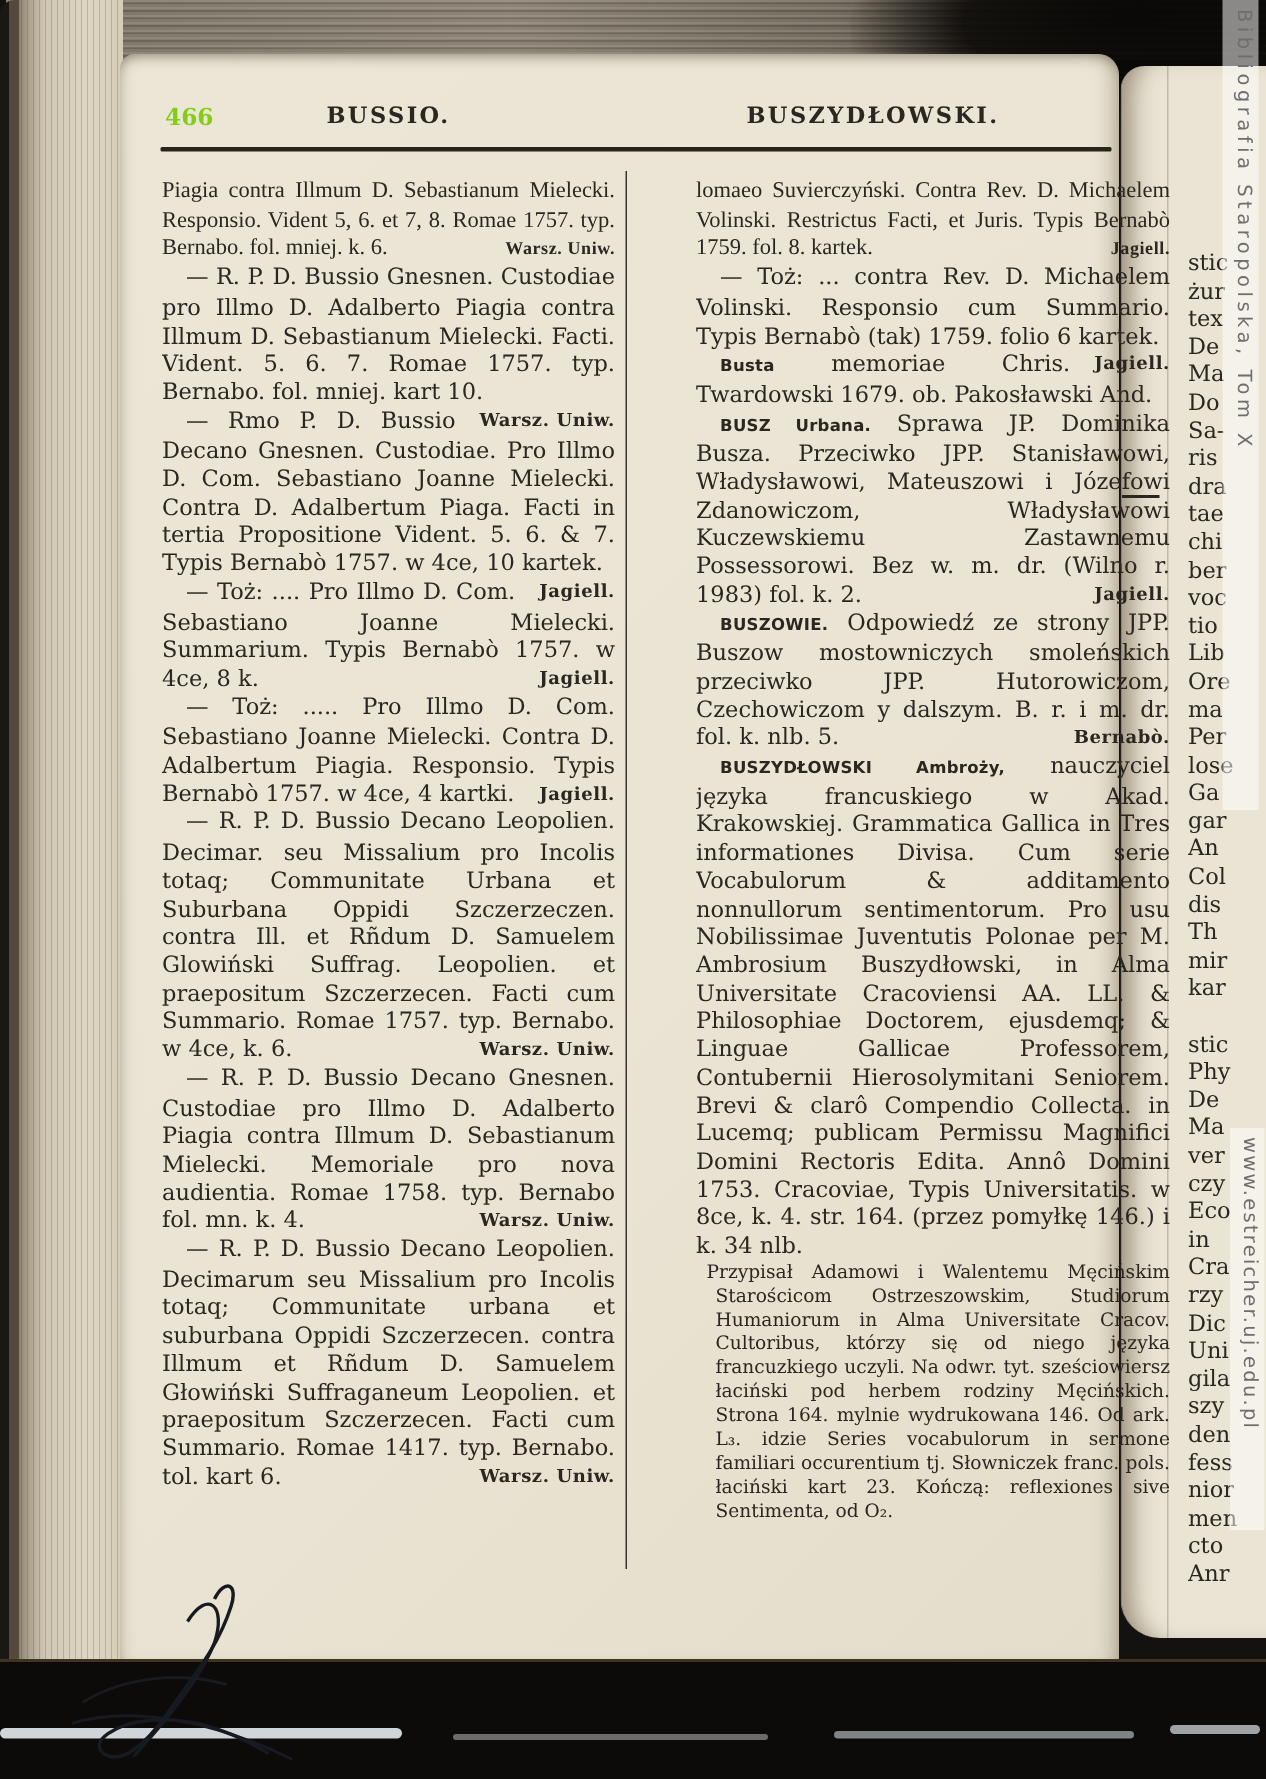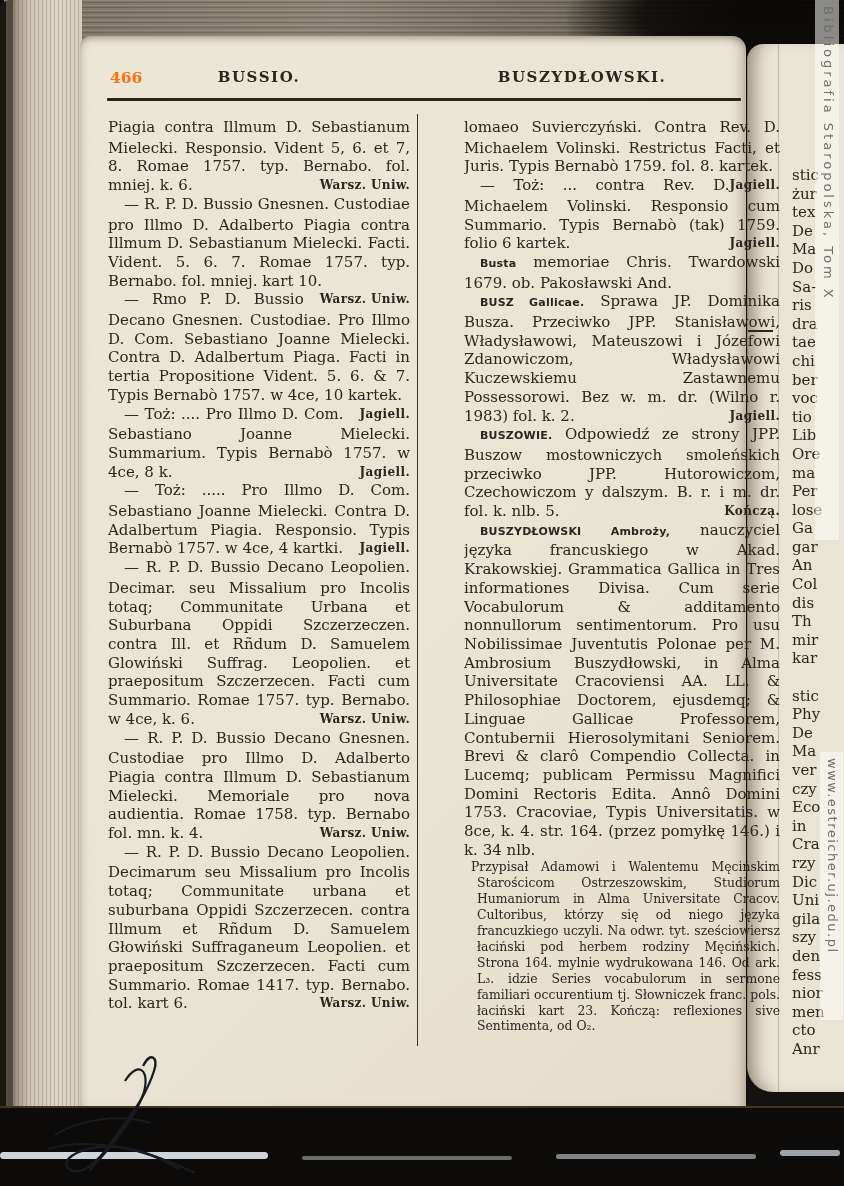--- a/index.html
+++ b/index.html
@@ -26,33 +26,33 @@
   .streak.s3{left:556px;top:1154px;width:200px;height:5px;background:#cfd3d6;opacity:.6;}
   .streak.s4{left:780px;top:1150px;width:60px;height:6px;background:#dfe4e9;opacity:.7;}
 
   
   .page{position:absolute;left:80px;top:36px;width:666px;height:1072px;
     background:linear-gradient(135deg,#ece6d7 0%,#eae4d4 55%,#e4ddcb 100%);
     border-radius:10px 14px 0 0;
     box-shadow:inset 0 7px 9px -6px rgba(80,70,50,.55),
                inset -10px 0 14px -8px rgba(90,75,50,.45),
                inset 8px 0 10px -8px rgba(90,75,50,.35);}
-  .pagenum{position:absolute;top:68px;left:110px;font:700 15.5px "DejaVu Serif",serif;color:#f97316;}
+  .pagenum{position:absolute;top:68px;left:110px;font:700 15.5px "DejaVu Serif",serif;color:#84cc16;}
   .running{position:absolute;top:68px;font:700 15px "DejaVu Serif",serif;letter-spacing:1.6px;color:#2b2620;text-align:center;}
   .run-l{left:108px;width:302px;}
   .run-r{left:424px;width:316px;}
   .head-rule{position:absolute;top:98px;left:107px;width:634px;height:3px;background:#28231b;border-radius:1px;}
   .col-divider{position:absolute;left:417px;top:114px;width:1px;height:932px;background:#3a352c;}
 
   .col{position:absolute;top:118px;height:932px;overflow:hidden;text-align:justify;color:#2b2620;
        font:15px/18.7px "DejaVu Serif",serif;}
   .col-left{left:108px;width:302px;}
   .col-right{left:424px;width:316px;margin-left:40px;}
   .col p{margin:0;text-indent:16px;}
-  .col p.cont{text-indent:0;}
+  .col p.cont{text-indent:0;font-family:Liberation Serif, serif;}
   .lead{font-family:"DejaVu Sans",sans-serif;font-weight:700;font-size:11px;letter-spacing:.2px;}
   .attr{float:right;font-weight:700;font-size:12px;letter-spacing:.4px;line-height:18.7px;}
   .note{font-size:12.4px;line-height:15.9px;padding-left:13px;text-indent:-6px !important;}
 
   
   .next-page{position:absolute;left:747px;top:44px;width:97px;height:1048px;background:#eae4d4;
     border-left:1px solid #8f8571;border-radius:16px 0 0 26px;
     box-shadow:inset 16px 0 16px -10px rgba(85,70,48,.55);}
   .next-page::after{content:"";position:absolute;left:30px;top:0;width:1px;height:100%;
     background:rgba(120,105,80,.35);}
@@ -96,22 +96,22 @@
     <p><span class="lead"></span><span>— Toż: ..... Pro Illmo D. Com. Sebastiano Joanne Mielecki. Contra D. Adalbertum Piagia. Responsio. Typis Bernabò 1757. w 4ce, 4 kartki.</span><span class="attr">Jagiell.</span></p>
     <p><span class="lead"></span><span>— R. P. D. Bussio Decano Leopolien. Decimar. seu Missalium pro Incolis totaq; Communitate Urbana et Suburbana Oppidi Szczerzeczen. contra Ill. et Rñdum D. Samuelem Glowiński Suffrag. Leopolien. et praepositum Szczerzecen. Facti cum Summario. Romae 1757. typ. Bernabo. w 4ce, k. 6.</span><span class="attr">Warsz. Uniw.</span></p>
     <p><span class="lead"></span><span>— R. P. D. Bussio Decano Gnesnen. Custodiae pro Illmo D. Adalberto Piagia contra Illmum D. Sebastianum Mielecki. Memoriale pro nova audientia. Romae 1758. typ. Bernabo fol. mn. k. 4.</span><span class="attr">Warsz. Uniw.</span></p>
     <p><span class="lead"></span><span>— R. P. D. Bussio Decano Leopolien. Decimarum seu Missalium pro Incolis totaq; Communitate urbana et suburbana Oppidi Szczerzecen. contra Illmum et Rñdum D. Samuelem Głowiński Suffraganeum Leopolien. et praepositum Szczerzecen. Facti cum Summario. Romae 1417. typ. Bernabo. tol. kart 6.</span><span class="attr">Warsz. Uniw.</span></p>
   </div>
 
   <div class="col col-right">
     <p class="cont"><span class="lead"></span><span>lomaeo Suvierczyński. Contra Rev. D. Michaelem Volinski. Restrictus Facti, et Juris. Typis Bernabò 1759. fol. 8. kartek.</span><span class="attr">Jagiell.</span></p>
     <p><span class="lead"></span><span>— Toż: ... contra Rev. D. Michaelem Volinski. Responsio cum Summario. Typis Bernabò (tak) 1759. folio 6 kartek.</span><span class="attr">Jagiell.</span></p>
     <p><span class="lead">Busta</span><span> memoriae Chris. Twardowski 1679. ob. Pakosławski And.</span><span class="attr"></span></p>
-    <p><span class="lead">BUSZ Gallicae.</span><span> Sprawa JP. Dominika Busza. Przeciwko JPP. Stanisławowi, Władysławowi, Mateuszowi i Józefowi Zdanowiczom, Władysławowi Kuczewskiemu Zastawnemu Possessorowi. Bez w. m. dr. (Wilno r. 1983) fol. k. 2.</span><span class="attr">Jagiell.</span></p>
-    <p><span class="lead">BUSZOWIE.</span><span> Odpowiedź ze strony JPP. Buszow mostowniczych smoleńskich przeciwko JPP. Hutorowiczom, Czechowiczom y dalszym. B. r. i m. dr. fol. k. nlb. 5.</span><span class="attr">Kończą.</span></p>
+    <p><span class="lead">BUSZ Urbana.</span><span> Sprawa JP. Dominika Busza. Przeciwko JPP. Stanisławowi, Władysławowi, Mateuszowi i Józefowi Zdanowiczom, Władysławowi Kuczewskiemu Zastawnemu Possessorowi. Bez w. m. dr. (Wilno r. 1983) fol. k. 2.</span><span class="attr">Jagiell.</span></p>
+    <p><span class="lead">BUSZOWIE.</span><span> Odpowiedź ze strony JPP. Buszow mostowniczych smoleńskich przeciwko JPP. Hutorowiczom, Czechowiczom y dalszym. B. r. i m. dr. fol. k. nlb. 5.</span><span class="attr">Bernabò.</span></p>
     <p><span class="lead">BUSZYDŁOWSKI Ambroży,</span><span> nauczyciel języka francuskiego w Akad. Krakowskiej. Grammatica Gallica in Tres informationes Divisa. Cum serie Vocabulorum &amp; additamento nonnullorum sentimentorum. Pro usu Nobilissimae Juventutis Polonae per M. Ambrosium Buszydłowski, in Alma Universitate Cracoviensi AA. LL. &amp; Philosophiae Doctorem, ejusdemq; &amp; Linguae Gallicae Professorem, Contubernii Hierosolymitani Seniorem. Brevi &amp; clarô Compendio Collecta. in Lucemq; publicam Permissu Magnifici Domini Rectoris Edita. Annô Domini 1753. Cracoviae, Typis Universitatis. w 8ce, k. 4. str. 164. (przez pomyłkę 146.) i k. 34 nlb.</span><span class="attr"></span></p>
     <p class="note">Przypisał Adamowi i Walentemu Męcińskim Starościcom Ostrzeszowskim, Studiorum Humaniorum in Alma Universitate Cracov. Cultoribus, którzy się od niego języka francuzkiego uczyli. Na odwr. tyt. sześciowiersz łaciński pod herbem rodziny Męcińskich. Strona 164. mylnie wydrukowana 146. Od ark. L₃. idzie Series vocabulorum in sermone familiari occurentium tj. Słowniczek franc. pols. łaciński kart 23. Kończą: reflexiones sive Sentimenta, od O₂.</p>
   </div>
 
   <div class="edge-rule"></div>
   <div class="edge-frags">stic
 żur
 tex
 De
 Ma

